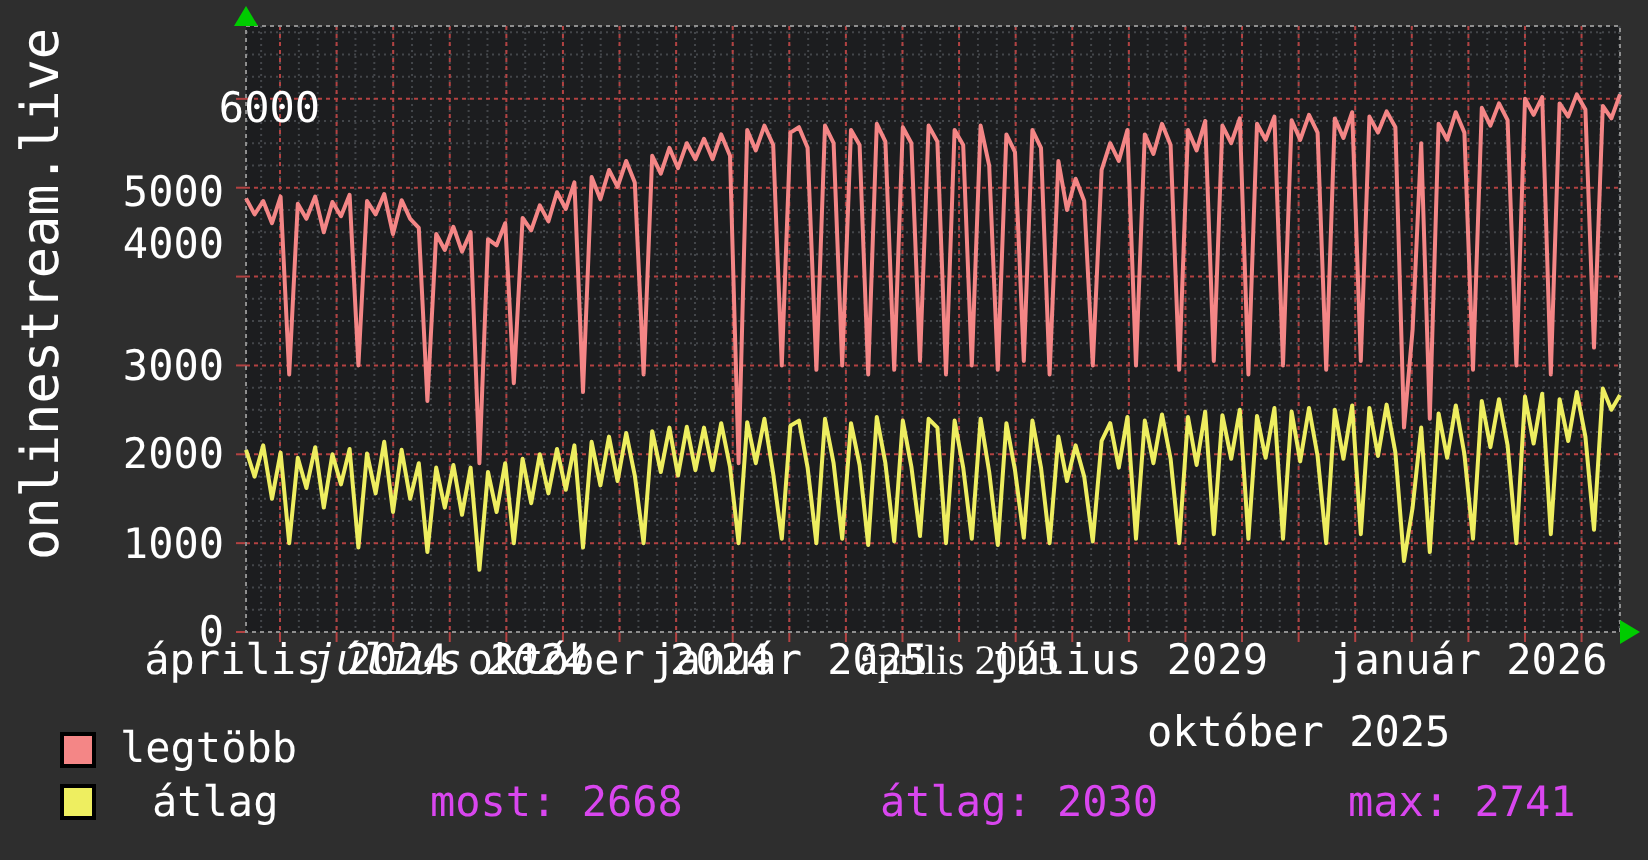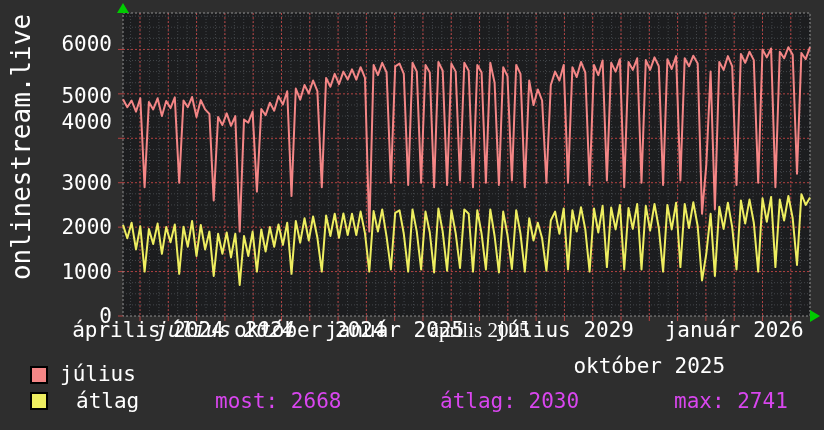--- a/index.html
+++ b/index.html
@@ -208,39 +208,39 @@
       <polyline points="5.0,211.9 9.3,225.3 13.6,209.7 18.0,236.4 22.3,213.3 26.6,258.6 30.9,215.9 35.2,231.0 39.6,210.6 43.9,240.8 48.2,214.1 52.5,229.2 56.8,211.5 61.2,260.8 65.5,213.7 69.8,233.7 74.1,207.9 78.5,243.0 82.8,211.9 87.1,236.4 91.4,218.6 95.7,263.0 100.1,220.8 104.4,240.8 108.7,219.5 113.0,244.4 117.3,220.8 121.7,271.9 126.0,223.0 130.3,243.0 134.6,218.6 138.9,258.6 143.3,216.4 147.6,238.6 151.9,214.1 156.2,233.7 160.5,211.5 164.9,231.9 169.2,209.7 173.5,260.8 177.8,207.9 182.2,229.7 186.5,205.3 190.8,227.5 195.1,203.5 199.4,224.8 203.8,258.6 208.1,202.6 212.4,223.0 216.7,200.8 221.0,224.8 225.4,200.4 229.7,222.1 234.0,200.8 238.3,222.1 242.6,198.6 247.0,220.4 251.3,258.6 255.6,198.1 259.9,218.6 264.2,196.4 268.6,223.9 272.9,256.4 277.2,199.9 281.5,197.3 285.8,220.8 290.2,258.6 294.5,196.4 298.8,218.6 303.1,256.4 307.5,198.6 311.8,219.5 316.1,259.5 320.4,195.5 324.7,218.6 329.1,257.7 333.4,197.3 337.7,220.4 342.0,255.0 346.3,196.4 350.7,200.8 355.0,258.6 359.3,197.3 363.6,220.8 367.9,256.4 372.3,196.4 376.6,223.0 380.9,259.5 385.2,198.6 389.5,222.1 393.9,255.9 398.2,197.3 402.5,220.8 406.8,258.6 411.2,205.3 415.5,227.5 419.8,209.7 424.1,225.3 428.4,257.7 432.8,207.5 437.1,198.6 441.4,220.8 445.7,195.5 450.0,256.4 454.4,197.3 458.7,218.6 463.0,194.2 467.3,216.4 471.6,258.6 476.0,195.5 480.3,219.5 484.6,192.8 488.9,254.1 493.2,194.6 497.6,216.4 501.9,191.9 506.2,256.4 510.5,195.0 514.8,215.9 519.2,191.0 523.5,256.4 527.8,192.8 532.1,217.7 536.5,191.0 540.8,215.0 545.1,258.6 549.4,191.9 553.7,216.4 558.1,189.7 562.4,254.1 566.7,191.0 571.0,215.0 575.3,189.3 579.7,213.3 584.0,267.5 588.3,240.8 592.6,200.8 596.9,263.0 601.3,193.7 605.6,215.9 609.9,189.7 614.2,214.1 618.5,256.4 622.9,187.5 627.2,210.6 631.5,186.6 635.8,209.7 640.2,258.6 644.5,185.3 648.8,208.8 653.1,183.9 657.4,254.1 661.8,186.6 666.1,207.5 670.4,183.0 674.7,205.3 679.0,251.9 683.4,181.2 687.7,191.9 692.0,184.5" fill="none" stroke="#eeee60" stroke-width="2" stroke-linejoin="round"></polyline>
     </svg>
 
   <div id="ylabels">
       <div class="ylabel" style="top: 305px;">0</div>
       <div class="ylabel" style="top: 260.572px;">1000</div>
       <div class="ylabel" style="top: 216.144px; text-align: right;">2000</div>
       <div class="ylabel" style="top: 171.716px; text-align: right;">3000</div>
       <div class="ylabel" style="top: 111px;">4000</div>
       <div class="ylabel" style="top: 85px;">5000</div>
-      <div class="ylabel" style="top: 33px;">6000</div>
+      <div class="ylabel" style="top: 43px; padding-left: 48px;">6000</div>
     </div>
   <div id="xlabels">
       <div class="xlabel" style="left: 148px;">április 2024</div>
       <div class="xlabel" style="left: 224.885px; font-style: italic;">július 2024</div>
       <div class="xlabel" style="left: 309.769px;">október 2024</div>
       <div class="xlabel" style="left: 394.654px;">január 2025</div>
       <div class="xlabel" style="left: 479.539px; font-family: Liberation Serif, serif;">április 2025</div>
       <div class="xlabel" style="left: 564.423px;">július 2029</div>
       <div class="xlabel" style="left: 649.308px; margin-top: 36px;">október 2025</div>
       <div class="xlabel" style="left: 734.193px;">január 2026</div>
     </div>
 
   <div class="arrow-up"></div>
   <div class="arrow-right"></div>
 
   <div>
     <div class="swatch" id="swatch-max" style="top: 366px; background: rgb(244, 134, 134);"></div>
-    <div class="legend-text" style="left:60px;top:362px">július</div>
+    <div class="legend-text" style="left:60px;top:362px">legtöbb</div>
     <div class="swatch" id="swatch-avg" style="top: 392px; background: rgb(238, 238, 96);"></div>
     <div class="legend-text" style="left:76px;top:389px">átlag</div>
 
     <div class="stat" style="left:215px;top:389px">most: 2668</div>
     <div class="stat" style="left:440px;top:389px">átlag: 2030</div>
     <div class="stat" style="left:674px;top:389px">max: 2741</div>
   </div>
 </div>
 
 </body></html>

